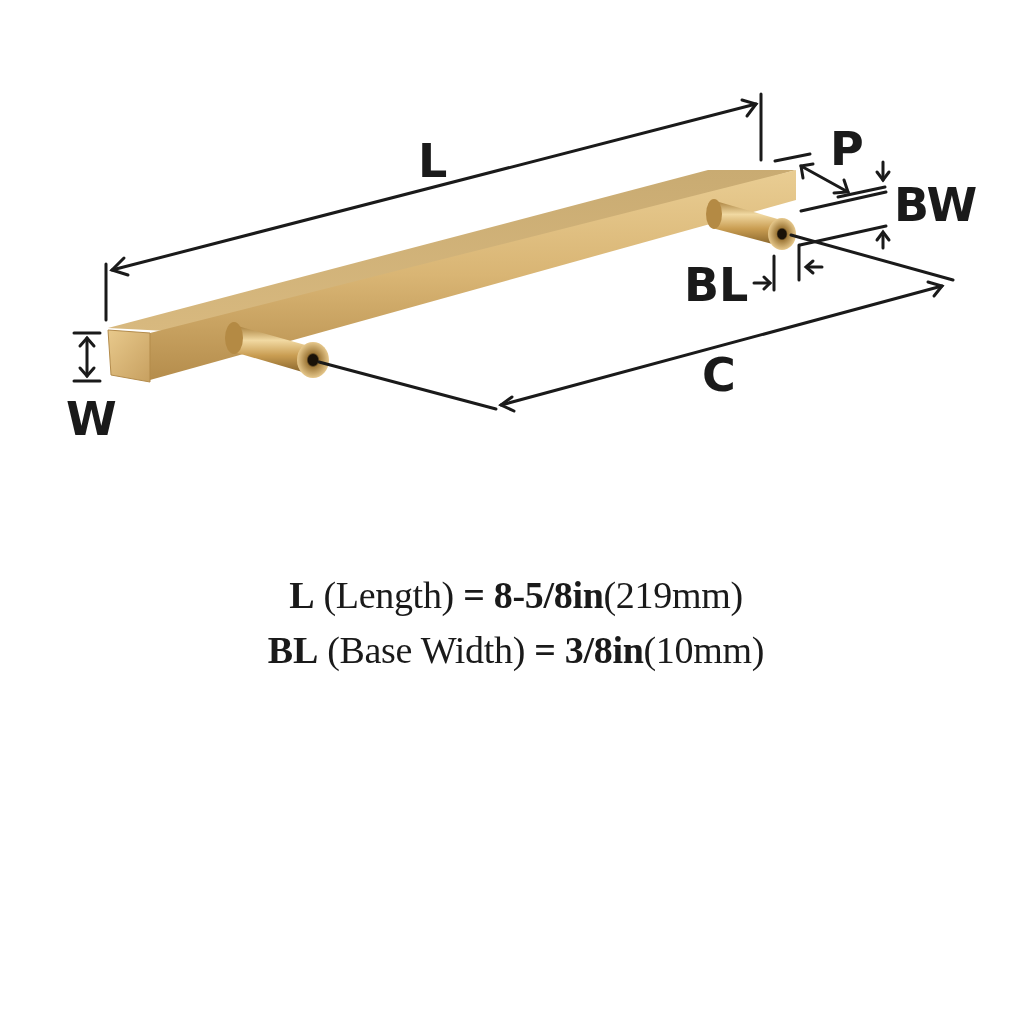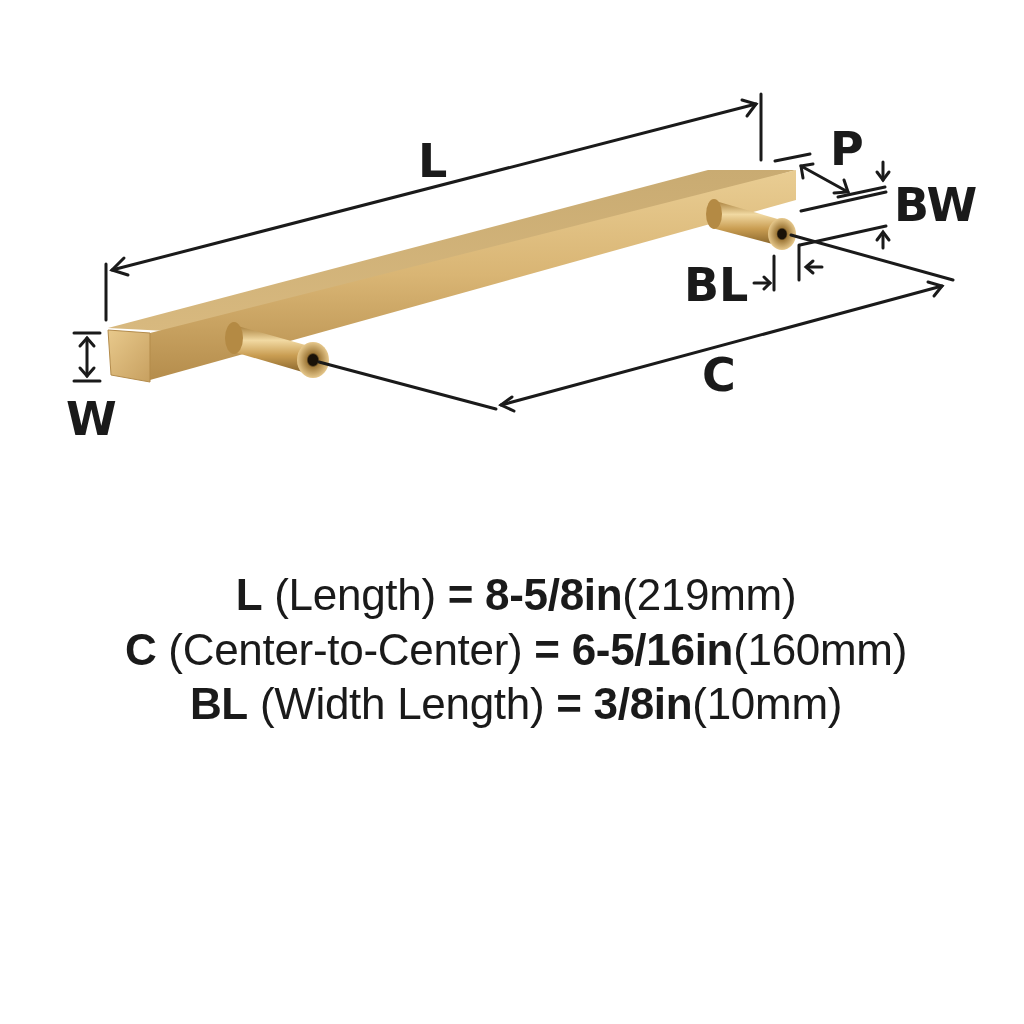--- a/index.html
+++ b/index.html
@@ -1,20 +1,20 @@
 <!DOCTYPE html>
 <html><head>
 <meta charset="utf-8">
 <style>
   html, body { margin:0; padding:0; background:#ffffff; }
   body { width:1024px; height:1024px; position:relative; overflow:hidden; font-family:"Liberation Sans", "DejaVu Sans", sans-serif; color:#1a1a1a; }
   #diagram { position:absolute; left:0; top:0; width:1024px; height:470px; }
   .dim-label { position:absolute; font-weight:700; color:#1a1a1a; line-height:1; font-family:"DejaVu Sans", sans-serif; }
   #specs { position:absolute; left:0; top:568px; width:1024px; text-align:center; }
-  .spec-row { font-size:44px; line-height:54.5px; white-space:nowrap; font-family:Liberation Sans, sans-serif; letter-spacing:-0.3px;padding-left:8px; }
+  .spec-row { font-size:38px; line-height:54.5px; white-space:nowrap; font-family:Liberation Serif, serif; letter-spacing:-0.3px;padding-left:8px; }
   .spec-row .key { font-weight:700; }
   .spec-row .name { font-weight:400; }
   .spec-row .eq { font-weight:700; }
   .spec-row .inch { font-weight:700; }
   .spec-row .mm { font-weight:400; }
 </style>
 </head>
 <body>
 
 <div id="diagram">
@@ -116,24 +116,18 @@
 </div>
 
 <div id="specs">
   <div class="spec-row">
     <span class="key">L</span>
     <span class="name">(Length)</span>
     <span class="eq">=</span>
     <span class="inch">8-5/8in</span><span class="mm">(219mm)</span>
   </div>
   <div class="spec-row">
-    <span class="key">C</span>
-    <span class="name">(Center-to-Center)</span>
-    <span class="eq">=</span>
-    <span class="inch">6-5/16in</span><span class="mm">(160mm)</span>
-  </div>
-  <div class="spec-row">
     <span class="key">BL</span>
-    <span class="name">(Width Length)</span>
+    <span class="name">(Base Width)</span>
     <span class="eq">=</span>
     <span class="inch">3/8in</span><span class="mm">(10mm)</span>
   </div>
 </div>
 
 </body></html>

